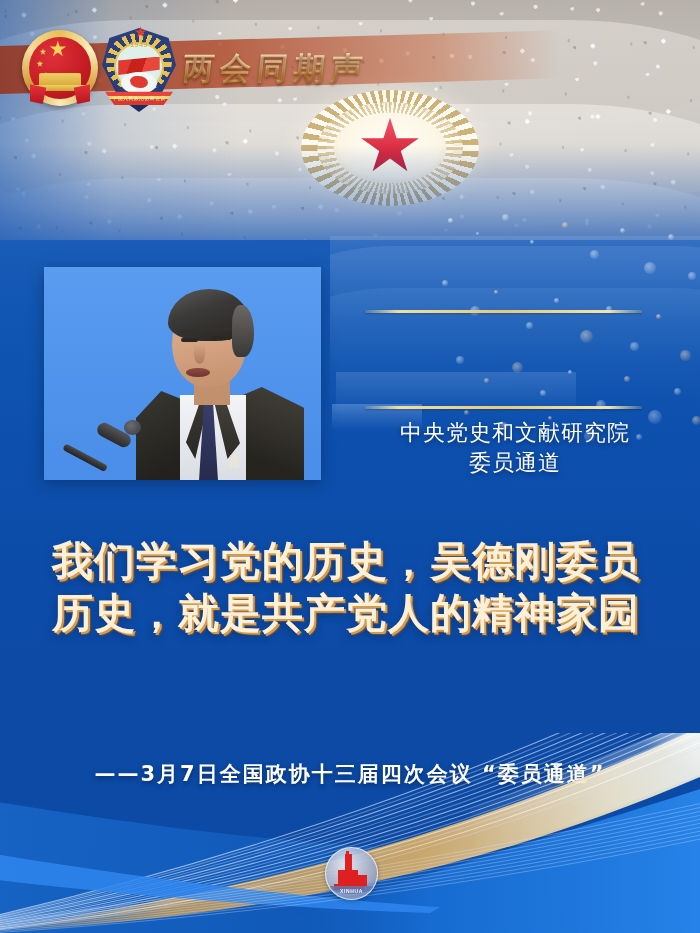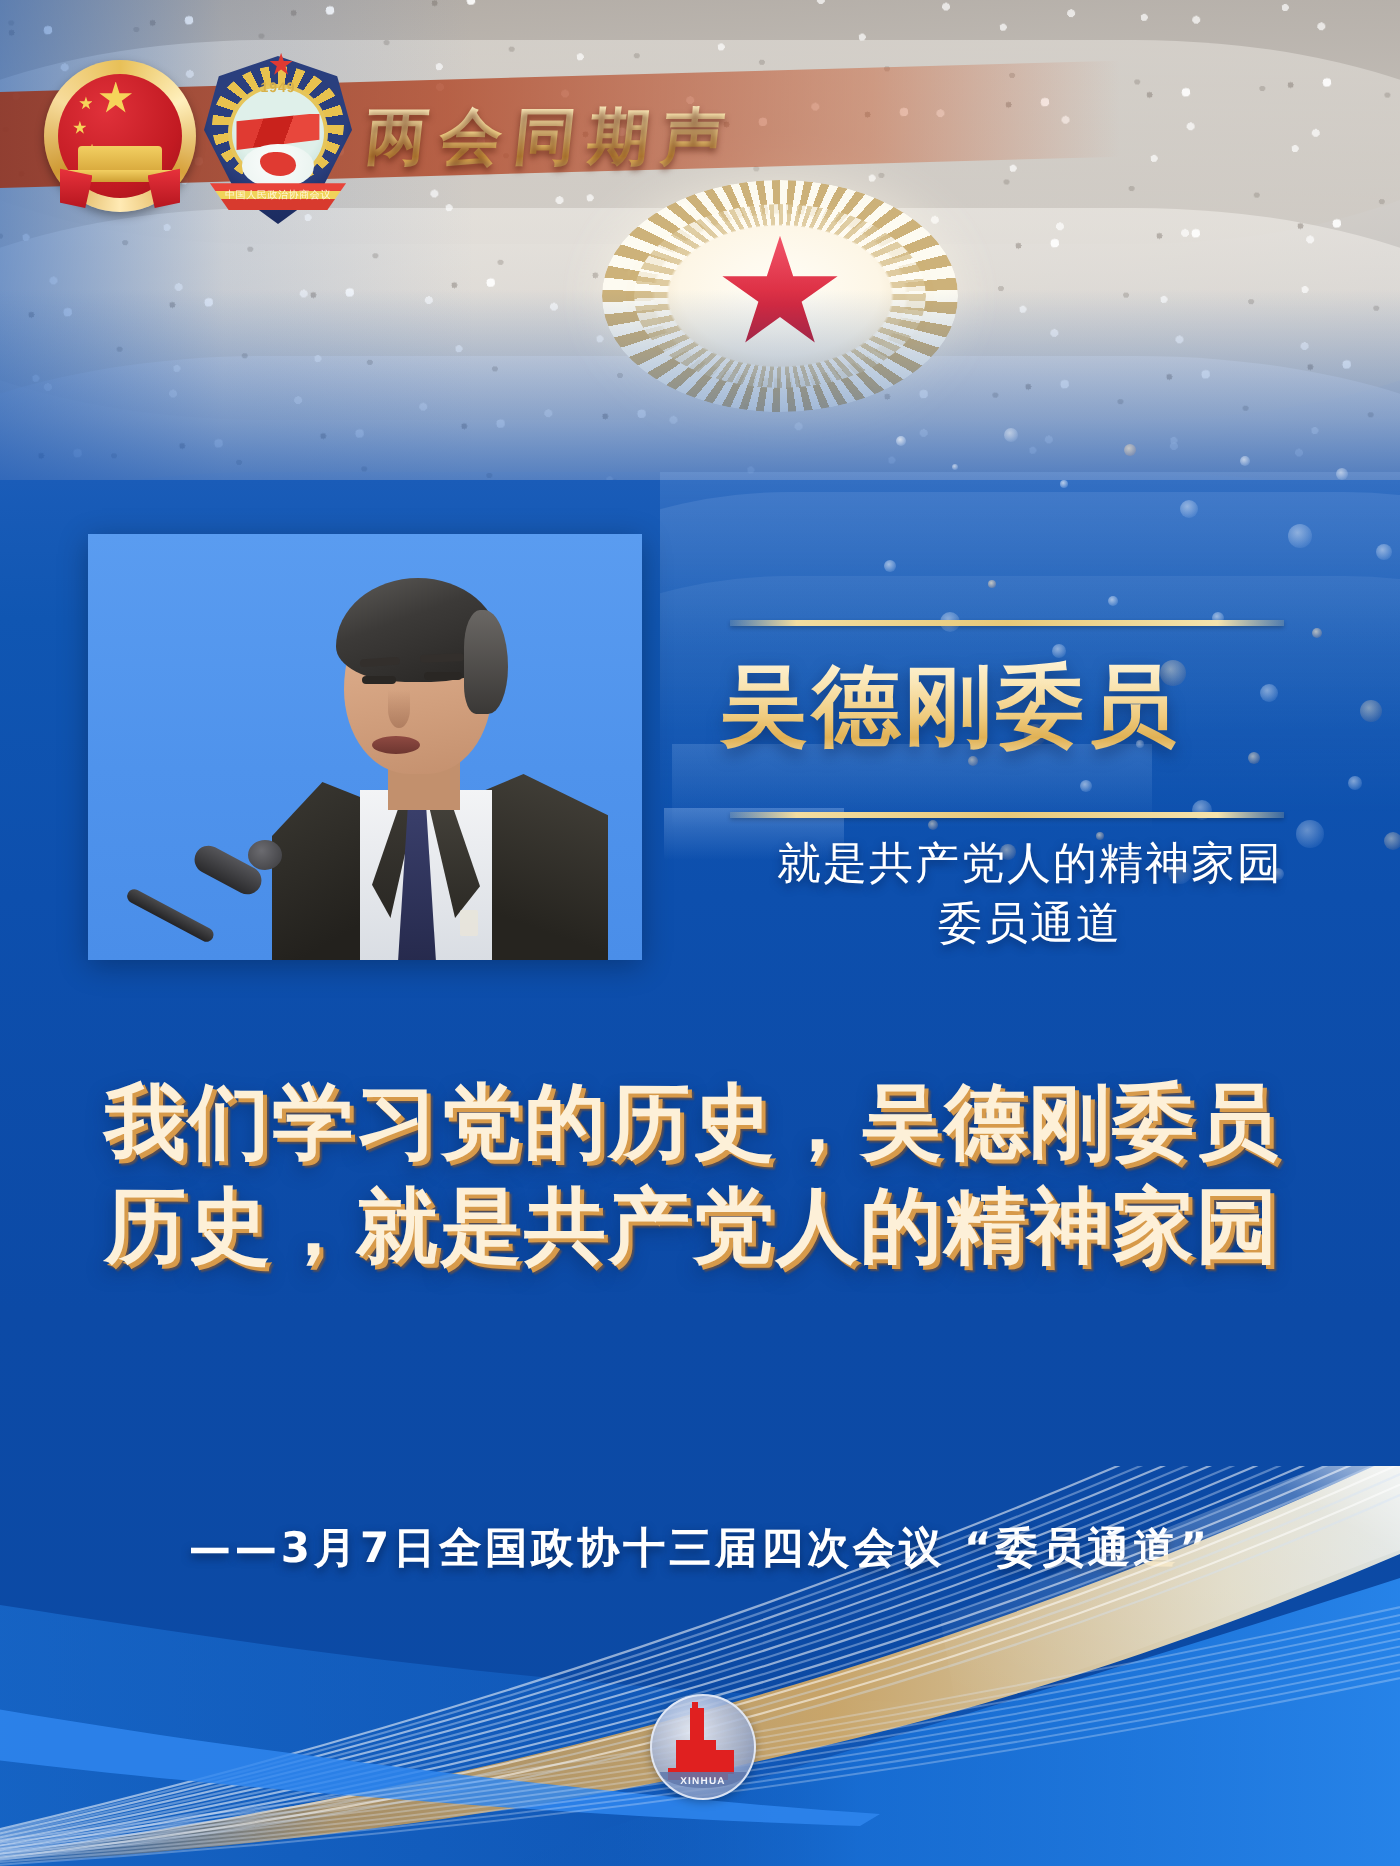--- a/index.html
+++ b/index.html
@@ -558,24 +558,23 @@
     <div class="ph-eye-r"></div>
     <div class="ph-nose"></div>
     <div class="ph-mouth"></div>
     <div class="ph-badge"></div>
     <div class="ph-mic-stem"></div>
     <div class="ph-mic-head"></div>
     <div class="ph-mic-tip"></div>
   </div>
 
   <div class="rule rule-top"></div>
-  <div class="name">吴德刚委员</div>
   <div class="rule rule-bot"></div>
   <div class="title-lines">
-    <div>就是共产党人的精神家园</div>
+    <div>中央党史和文献研究院</div>
     <div>委员通道</div>
   </div>
 
   <div class="quote">
     <div>我们学习党的历史，吴德刚委员</div>
     <div>历史，就是共产党人的精神家园</div>
   </div>
 
   <div class="attrib">——3月7日全国政协十三届四次会议 “委员通道”</div>
 

